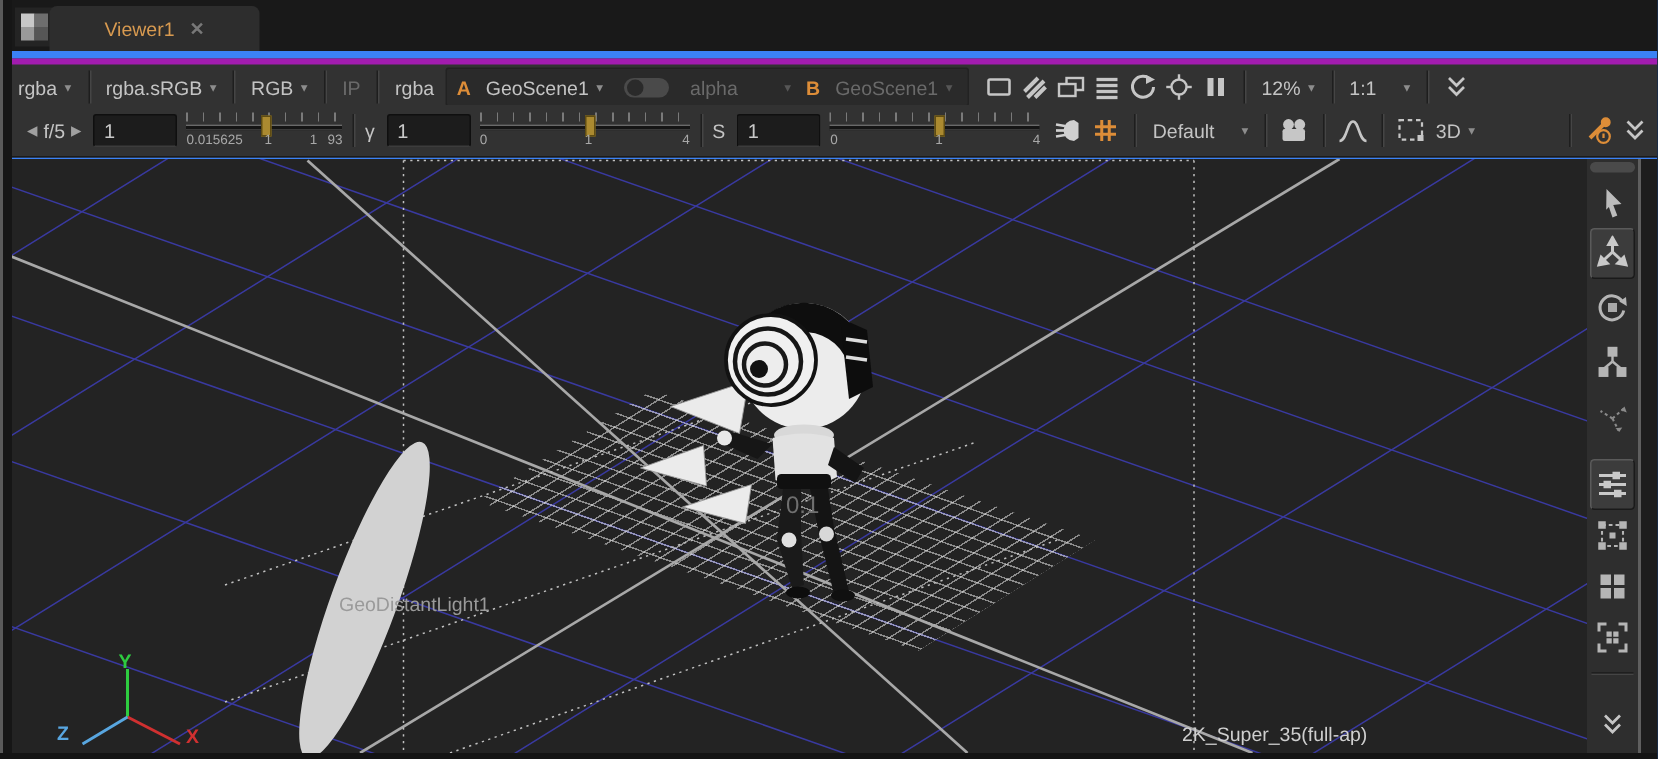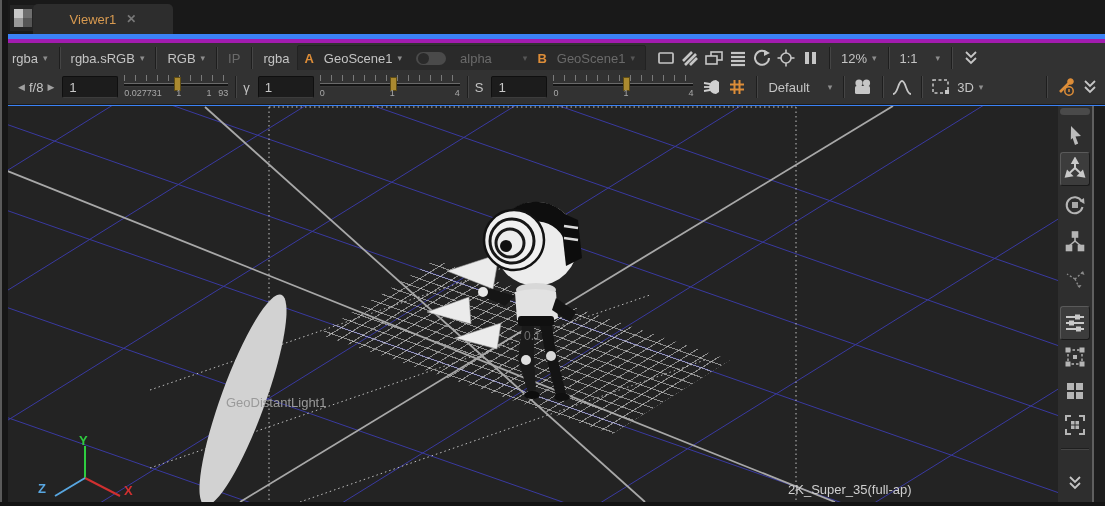--- a/index.html
+++ b/index.html
@@ -64,21 +64,21 @@
   #viewport svg{position:absolute;left:0;top:0;}
   #grid-svg{z-index:1;}
   #mesh{position:absolute;z-index:2;left:302px;top:150px;width:430px;height:290px;
     clip-path:polygon(125px 4px,420px 104px,302px 178px,8px 78px);
     background:
       repeating-linear-gradient(19.3deg,rgba(225,225,225,0.55) 0 1px,transparent 1px 9px),
       repeating-linear-gradient(-32deg,rgba(225,225,225,0.55) 0 1px,transparent 1px 9px);}
   #scene-svg{z-index:3;}
   .vp-label{position:absolute;z-index:4;line-height:1;}
   #light-label{left:218px;top:290px;color:#9a9a9a;font-size:13px;}
-  #scale-label{left:516px;top:224px;color:#6f6f6f;font-size:12px;}
+  #scale-label{left:516px;top:224px;color:#6f6f6f;font-size:16px;}
   #format-label{left:780px;top:377px;color:#cfcfcf;font-size:13px;}
   #axis-y-label{left:71px;top:328px;color:#2ecc40;font-size:13px;font-weight:bold;}
   #axis-x-label{left:116px;top:378px;color:#d03030;font-size:13px;font-weight:bold;}
   #axis-z-label{left:30px;top:376px;color:#58a6e0;font-size:13px;font-weight:bold;}
 
   
   #sidebar{position:absolute;right:13px;top:106px;width:34px;bottom:4px;background:#2e2e2e;z-index:10;}
   #right-strip{position:absolute;right:0;top:106px;width:13px;bottom:4px;background:#1d1d1d;border-left:2px solid #5f5f5f;z-index:10;}
   #hscroll-pill{position:absolute;left:2px;top:2px;width:30px;height:7px;border-radius:4px;background:#4a4a4a;}
   .side-tool{position:absolute;left:4px;width:26px;height:26px;display:flex;align-items:center;justify-content:center;}
@@ -229,30 +229,30 @@
         <polyline points="4,3 9,8 14,3"></polyline>
             <polyline points="4,9 9,14 14,9"></polyline>
           </g>
         </svg>
     </div>
   </div>
 
   <div id="toolbar-ctl" class="toolbar">
     <span class="arrow-glyph" style="margin-left:10px">◀</span>
     <div class="t-item">
-      <span>f/8</span>
+      <span>f/5</span>
     </div>
     <span class="arrow-glyph">▶</span>
     <span class="spacer"></span>
     <input class="num-input" readonly="" value="1" style="">
     <div class="slider" style="width:104px;margin-left:6px;">
       <div class="ticks"></div>
       <div class="track"></div>
       <div class="handle" style="left:48%;"></div>
-      <span class="s-label" style="left:0;">0.027731</span>
+      <span class="s-label" style="left:0;">0.015625</span>
       <span class="s-label" style="left:50%;">1</span>
       <span class="s-label" style="left:79%;">1</span>
       <span class="s-label" style="right:0;">93</span>
     </div>
     <div class="sep"></div>
     <span class="small-label">γ</span>
     <span class="spacer"></span>
     <input class="num-input" readonly="" value="1" style="">
     <div class="slider" style="width:140px;margin-left:6px;">
       <div class="ticks"></div>

